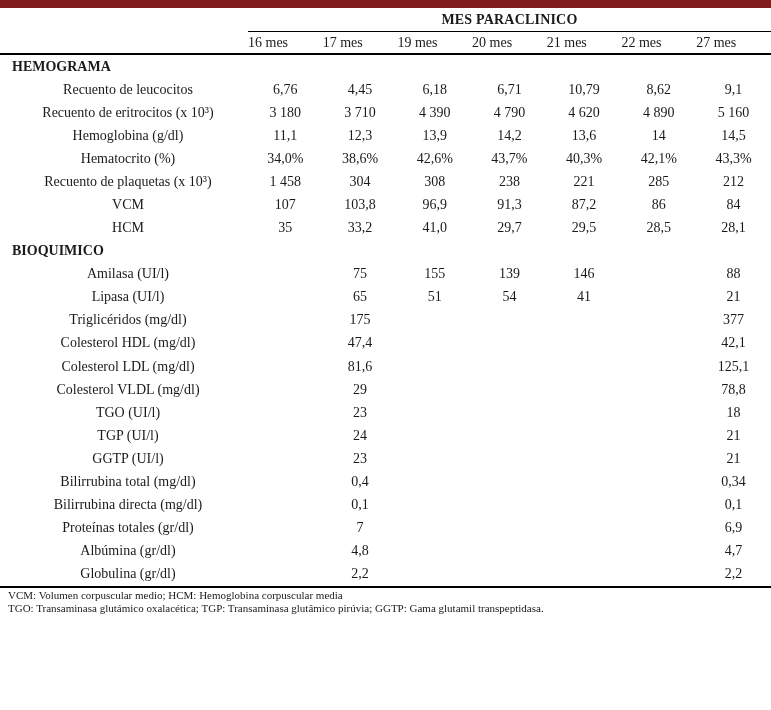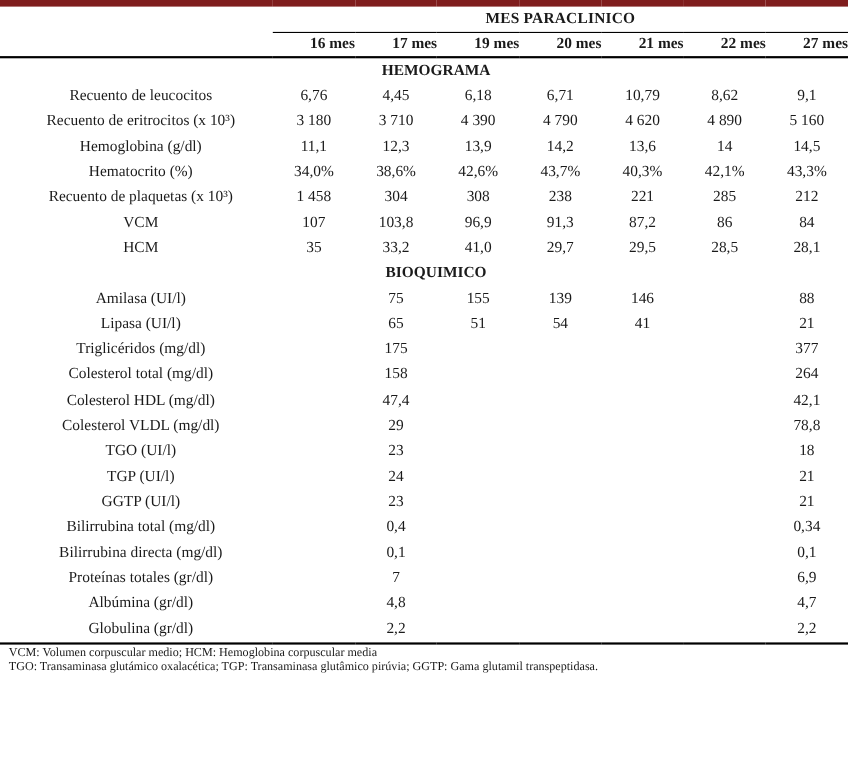--- a/index.html
+++ b/index.html
@@ -11,51 +11,51 @@
     width: 771px;
     height: 710px;
     overflow: hidden;
     font-family: "Liberation Serif", "DejaVu Serif", serif;
     color: #1a1a1a;
   }
   table {
     width: 766px;
     border-collapse: collapse;
     table-layout: fixed;
-    border-top: 6px solid #7f1d1d;
+    border-top: 8px solid #7f1d1d;
   }
   col.c-label { width: 248px; }
   col.c-mes   { width: 74.7px; }
   th, td {
     font-size: 14px;
     font-weight: normal;
     padding: 0;
     vertical-align: middle;
     white-space: nowrap;
   }
   
   tr.group-row th {
     font-weight: bold;
     text-align: center;
     height: 23px;
     border-bottom: 1px solid #000;
     letter-spacing: 0.2px;
   }
   
   tr.cols-row th, tr.cols-row td {
-    font-weight: bold;
-    text-align: right;
+    font-weight: normal;
+    text-align: left;
     height: 21px;
     border-bottom: 2px solid #000;
   }
   
   tr.section-row td {
     font-weight: bold;
-    text-align: center;
-    padding-left: 22px;
+    text-align: left;
+    padding-left: 12px;
     height: 23px;
   }
   tr.data-row td {
     height: 23.1px;
   }
   tr.data-row td.lbl {
     text-align: center;
     padding-left: 8px;
   }
   tr.data-row td.val {
@@ -207,38 +207,38 @@
         <td class="lbl">Triglicéridos (mg/dl)</td>
         <td class="val"></td>
         <td class="val">175</td>
         <td class="val"></td>
         <td class="val"></td>
         <td class="val"></td>
         <td class="val"></td>
         <td class="val">377</td>
       </tr>
       <tr class="data-row">
-        <td class="lbl">Colesterol total (mg/dl)</td>
-        <td class="val"></td>
-        <td class="val">158</td>
-        <td class="val"></td>
-        <td class="val"></td>
-        <td class="val"></td>
-        <td class="val"></td>
-        <td class="val">264</td>
-      </tr>
-      <tr class="data-row">
         <td class="lbl">Colesterol HDL (mg/dl)</td>
         <td class="val"></td>
         <td class="val">47,4</td>
         <td class="val"></td>
         <td class="val"></td>
         <td class="val"></td>
         <td class="val"></td>
         <td class="val">42,1</td>
+      </tr>
+      <tr class="data-row">
+        <td class="lbl">Colesterol LDL (mg/dl)</td>
+        <td class="val"></td>
+        <td class="val">81,6</td>
+        <td class="val"></td>
+        <td class="val"></td>
+        <td class="val"></td>
+        <td class="val"></td>
+        <td class="val">125,1</td>
       </tr>
       <tr class="data-row">
         <td class="lbl">Colesterol VLDL (mg/dl)</td>
         <td class="val"></td>
         <td class="val">29</td>
         <td class="val"></td>
         <td class="val"></td>
         <td class="val"></td>
         <td class="val"></td>
         <td class="val">78,8</td>

